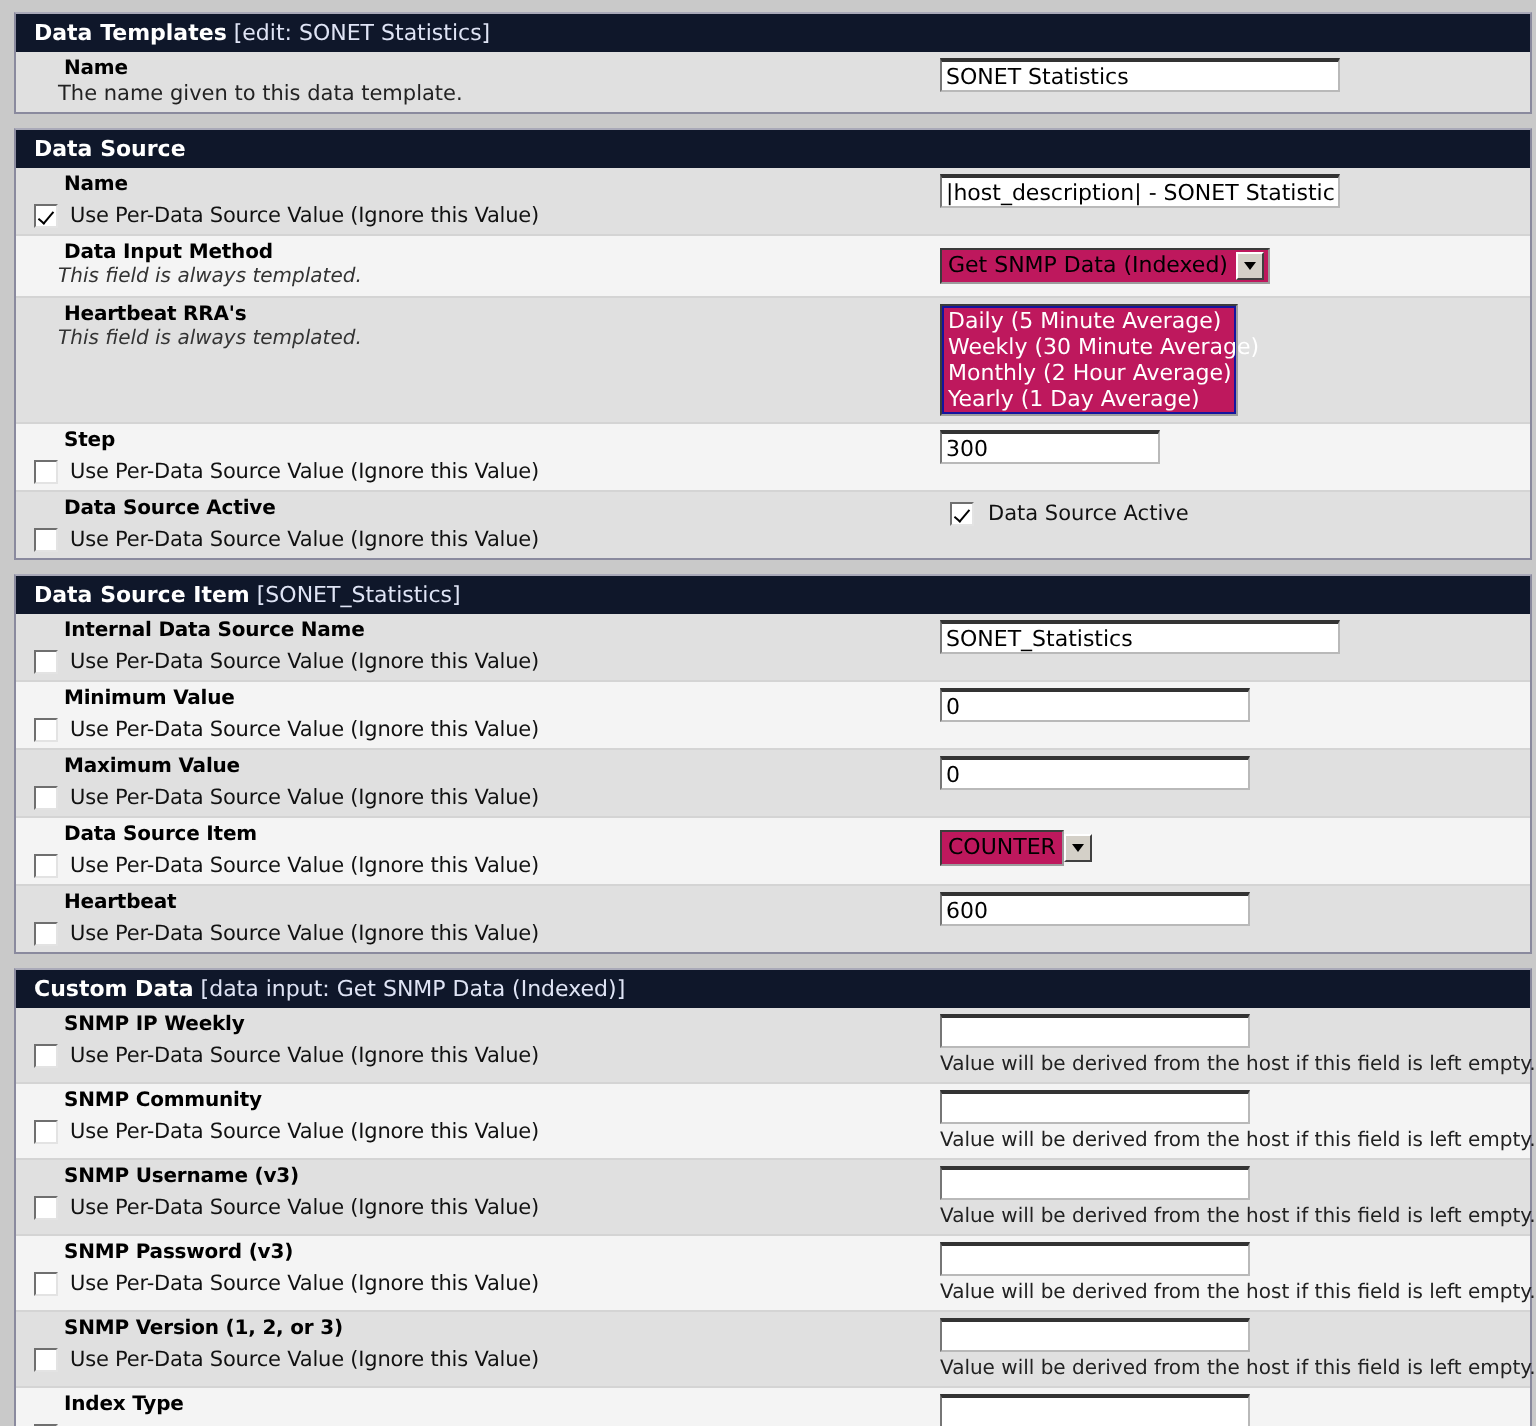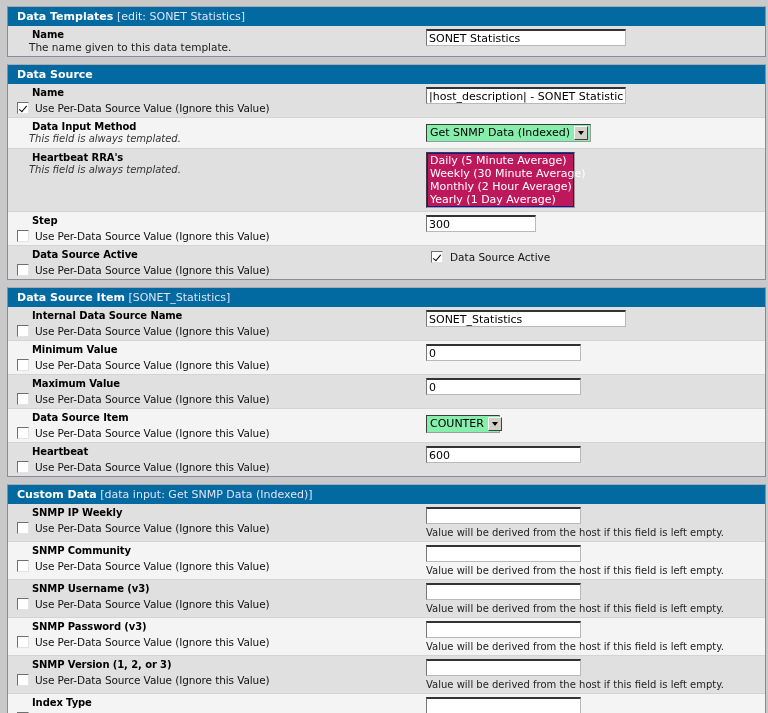--- a/index.html
+++ b/index.html
@@ -18,21 +18,21 @@
     padding: 6px 2px 0 7px;
   }
   .section {
     width: 759px;
     border: 1px solid #8a8a9e;
     border-top: 1px solid #a9a9b8;
     background: #e8e8e8;
     margin-bottom: 7px;
   }
   .sec-header {
-    background: #0369a1;
+    background: #0f172a;
     color: #ffffff;
     font-size: 11px;
     padding: 3px 0 3px 9px;
     line-height: 13px;
     white-space: nowrap;
     height: 19px;
     overflow: hidden;
   }
   .sec-header .h-title {
     font-weight: bold;
@@ -54,20 +54,21 @@
   .row.alt-a { background: #e0e0e0; }
   .row.alt-b { background: #f4f4f4; }
   .cell-label {
     width: 412px;
     padding: 3px 4px 3px 9px;
     flex: 0 0 412px;
   }
   .cell-field {
     flex: 1 1 auto;
     padding: 3px 4px 3px 6px;
+    margin-left: 44px;
   }
   .lbl-title {
     font-weight: bold;
     font-size: 10px;
     color: #000000;
     line-height: 12px;
     letter-spacing: -0.1px;
     padding-left: 15px;
   }
   .lbl-desc {
@@ -127,21 +128,21 @@
     line-height: 15px;
     display: block;
     outline: none;
   }
   .txt.w-wide  { width: 200px; }
   .txt.w-mid   { width: 155px; }
   .txt.w-step  { width: 110px; }
   .txt.w-dsi   { width: 200px; }
   .txt.w-num   { width: 155px; }
   .sel {
-    background: #86efac;
+    background: #be185d;
     border-top: 1px solid #3b3b3b;
     border-left: 1px solid #3b3b3b;
     border-right: 1px solid #9c9c9c;
     border-bottom: 1px solid #9c9c9c;
     height: 18px;
     font-size: 11px;
     color: #000;
     display: inline-flex;
     align-items: flex-start;
     padding: 0 0 0 3px;
@@ -168,21 +169,21 @@
     flex: 0 0 14px;
   }
   .sel .sel-arrow::after {
     content: "";
     border-left: 3.5px solid transparent;
     border-right: 3.5px solid transparent;
     border-top: 4px solid #000;
     display: block;
   }
   .sel.w-input { width: 165px; }
-  .sel.w-dstype { width: 74px; }
+  .sel.w-dstype { width: 62px; }
   .multi {
     background: #14149e;
     border-top: 1px solid #3b3b3b;
     border-left: 1px solid #3b3b3b;
     border-right: 1px solid #9c9c9c;
     border-bottom: 1px solid #9c9c9c;
     width: 149px;
     padding: 1px 1px;
   }
   .multi .opt {

